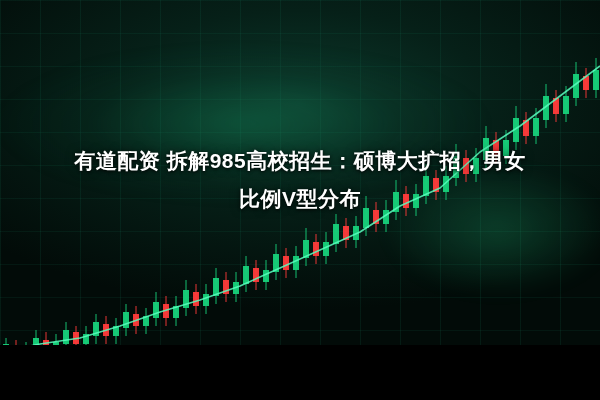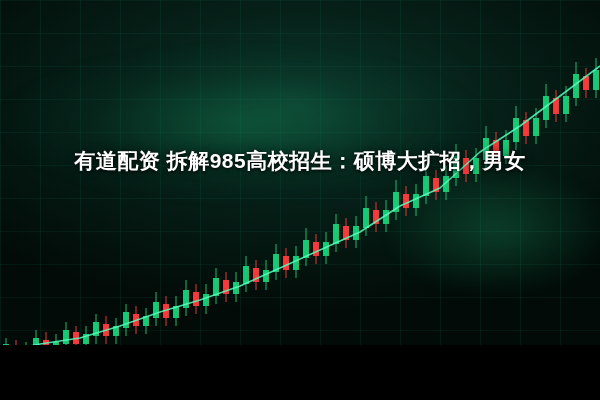--- a/index.html
+++ b/index.html
@@ -219,15 +219,16 @@
         <line x1="586" x2="586" y1="68" y2="98" stroke="#ff3b3b" stroke-width="1" opacity="0.9"></line>
         <rect x="583" y="76" width="6" height="14" fill="#ff3b3b" opacity="0.95"></rect>
         <line x1="596" x2="596" y1="58" y2="98" stroke="#17d17a" stroke-width="1" opacity="0.9"></line>
         <rect x="593" y="70" width="6" height="20" fill="#17d17a" opacity="0.95"></rect>
       </g>
     <polyline id="trend-path" fill="none" stroke="#5bffc0" stroke-width="1.6" stroke-linejoin="round" opacity="0.85" points="0,352 40,344 80,338 120,326 160,312 200,300 240,286 280,268 320,250 360,232 400,206 440,188 480,152 520,126 560,96 600,66"></polyline>
   </svg>
 
   <div class="headline">
     <span class="line">有道配资 拆解985高校招生：硕博大扩招，男女</span>
+    <span class="line">比例V型分布</span>
   </div>
 
 </div>
 
 </body></html>

